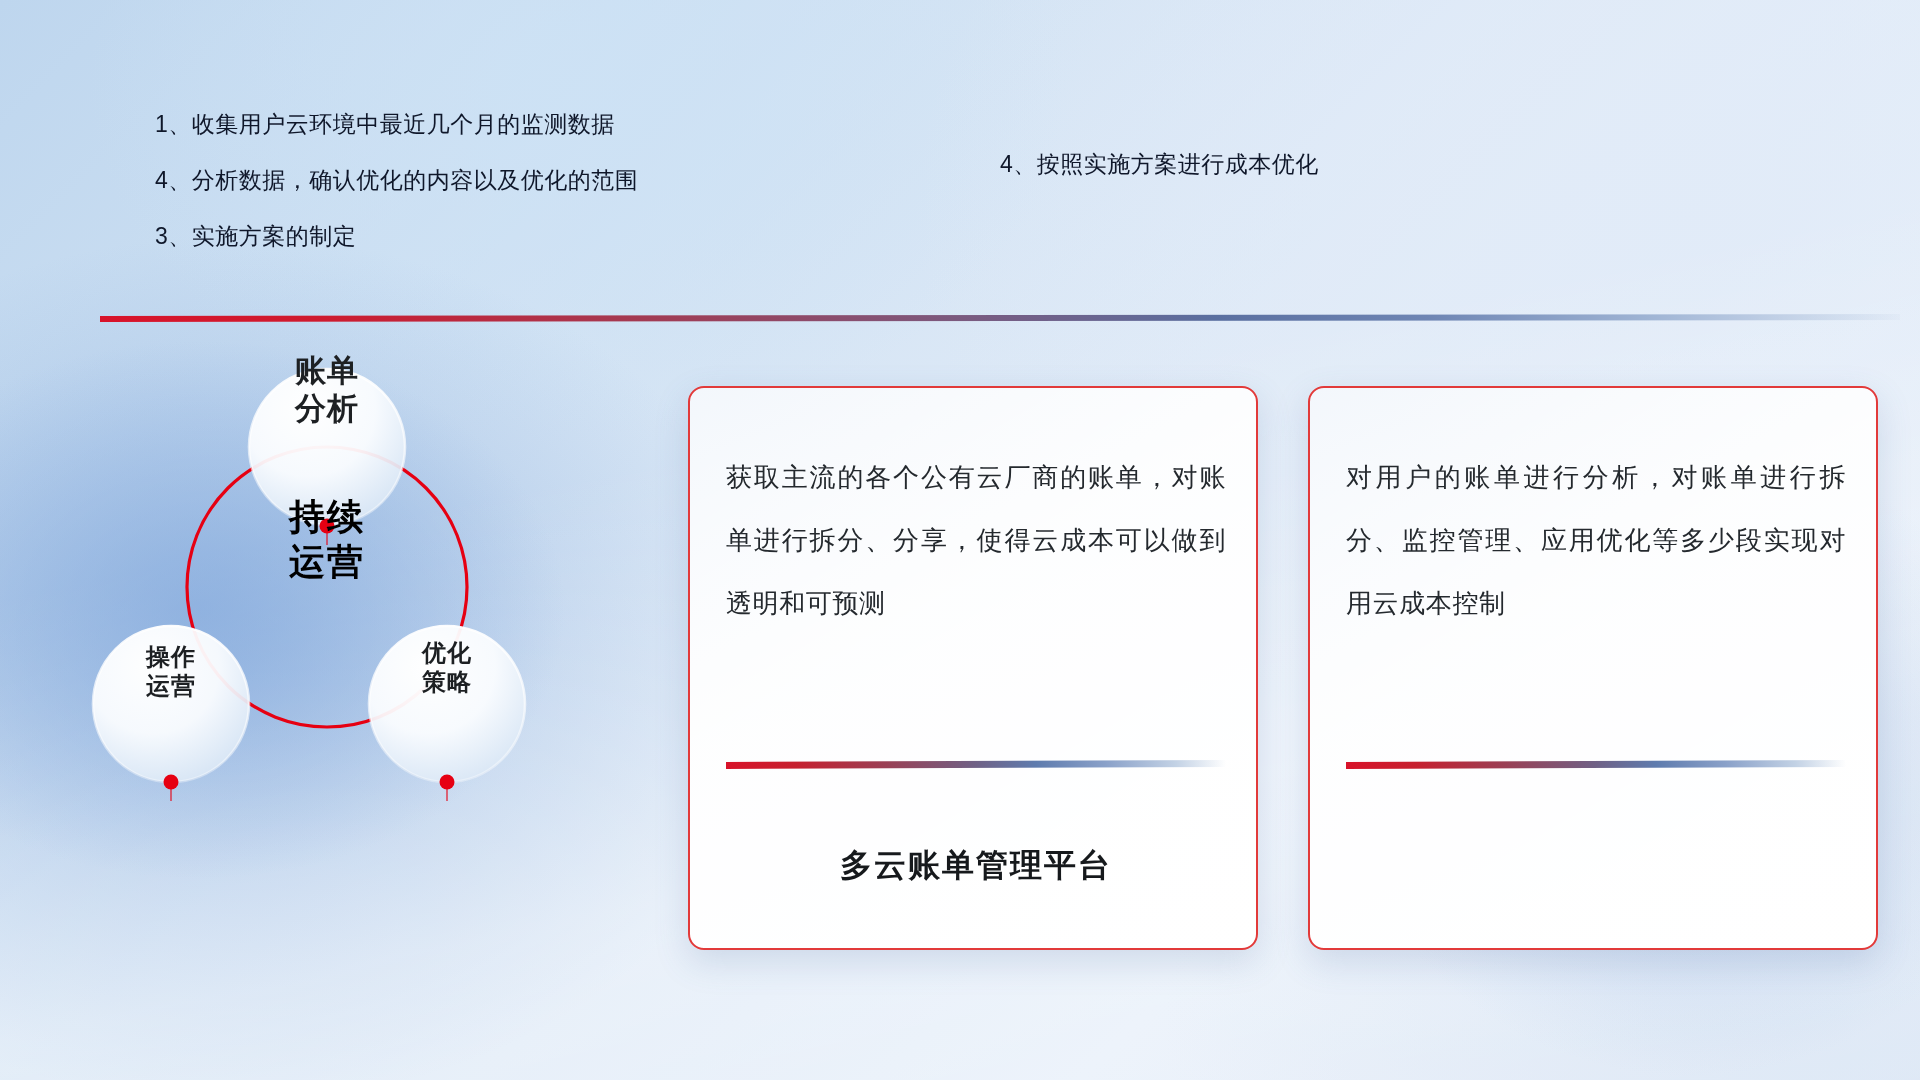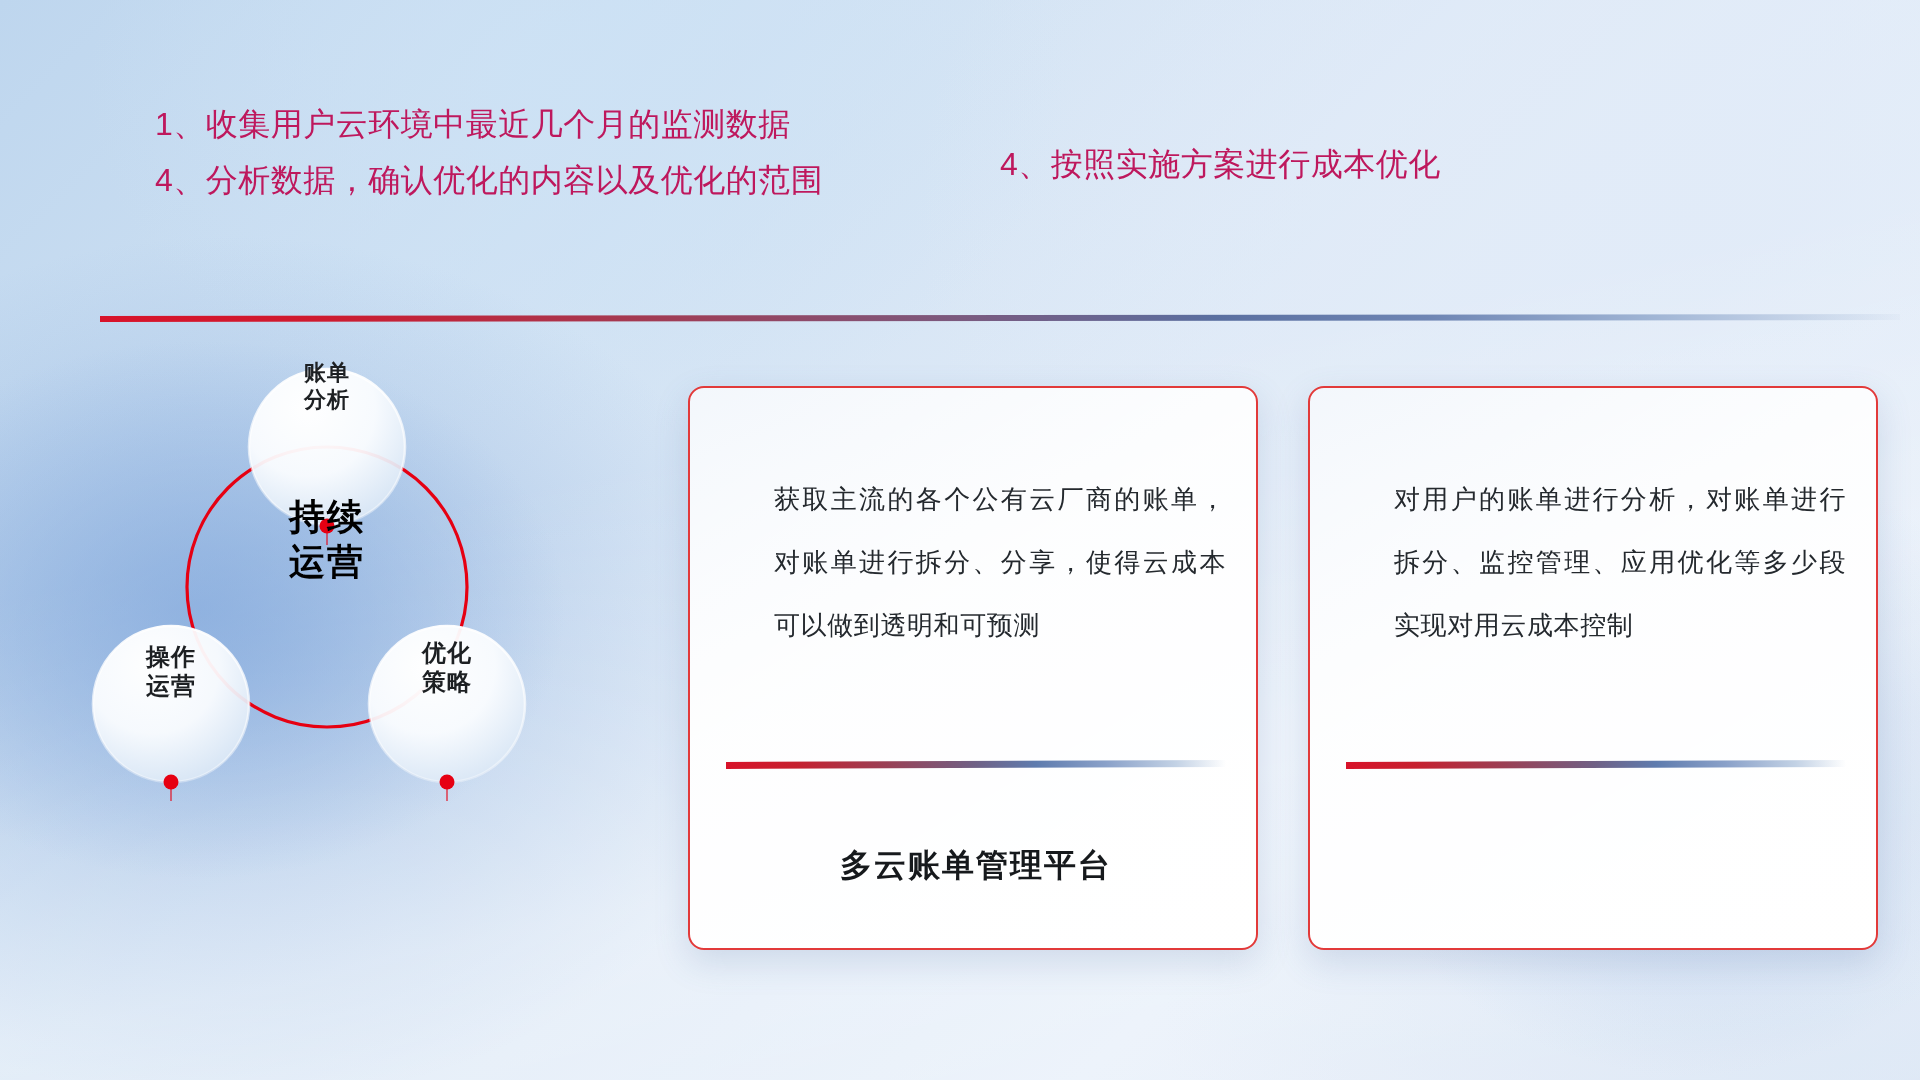--- a/index.html
+++ b/index.html
@@ -44,22 +44,22 @@
 
   
   #steps {
     position: absolute;
     left: 0; top: 96px; width: 1920px; height: 160px;
   }
   .step-col { position: absolute; }
   #steps-col-left  { left: 155px; top: 0; }
   #steps-col-right { left: 1000px; top: 40px; text-align: right; }
   .step-item {
-    color: #be185d;
-    font-size: 32px;
+    color: #0f172a;
+    font-size: 23px;
     line-height: 56px;
     white-space: nowrap;
     letter-spacing: 0.5px;
   }
 
   
   #main-rule {
     position: absolute;
     left: 100px; top: 314px; width: 1800px; height: 8px;
     background: linear-gradient(90deg,
@@ -85,21 +85,21 @@
     letter-spacing: 1px;
   }
   #venn-label-center {
     color: #000000;
     font-size: 36px;
     font-weight: 800;
     left: 152px; top: 142px; width: 170px;
     letter-spacing: 2px;
     line-height: 1.25;
   }
-  #venn-label-top    { font-size: 22px; left: 180px; top: 8px;   width: 114px; }
+  #venn-label-top    { font-size: 31px; left: 180px; top: 0;   width: 114px; }
   #venn-label-left   { font-size: 24px; left: 24px;  top: 290px; width: 114px; }
   #venn-label-right  { font-size: 24px; left: 300px; top: 286px; width: 114px; }
 
   
   .card {
     position: absolute;
     top: 386px;
     width: 566px;
     height: 560px;
     border: 2px solid #e23a3a;
@@ -108,27 +108,26 @@
       linear-gradient(150deg, rgba(255,255,255,0.55) 0%, rgba(255,255,255,0.88) 40%, rgba(255,255,255,0.97) 100%),
       linear-gradient(160deg, #e4edf8 0%, #f2f6fb 45%, #fdfdfe 100%);
     box-shadow: 0 12px 34px rgba(70,105,160,0.18);
     overflow: hidden;
   }
   #card-1 { left: 688px; }
   #card-2 { left: 1308px; }
 
   .card-body {
     position: absolute;
-    left: 36px; right: 30px; top: 80px;
+    left: 36px; right: 30px; top: 58px;
     font-size: 26px;
     line-height: 2.42;
     color: #24292e;
     letter-spacing: 0.6px;
     text-align: justify;
-    margin-left: 48px;
   }
   .card-rule {
     position: absolute;
     left: 36px; right: 30px; top: 372px;
     height: 9px;
     background: linear-gradient(90deg,
       #d8132a 0%, #c6202f 14%, #9a4055 32%, #6f6186 50%,
       #5f7cae 62%, #8aa1c9 76%, #c3d2e5 90%, rgba(226,234,245,0.0) 100%);
     clip-path: polygon(0 2px, 100% 0, 100% 7px, 0 100%);
   }
@@ -147,20 +146,21 @@
 
 <div id="bg"></div>
 <div id="bg-sheen"></div>
 <div id="bg-left-glow"></div>
 <div id="bg-right-glow"></div>
 
 <div id="steps">
   <div class="step-col" id="steps-col-left">
     <div class="step-item">1、收集用户云环境中最近几个月的监测数据</div>
     <div class="step-item">4、分析数据，确认优化的内容以及优化的范围</div>
+    <div class="step-item">3、实施方案的制定</div>
   </div>
   <div class="step-col" id="steps-col-right">
     <div class="step-item">4、按照实施方案进行成本优化</div>
   </div>
 </div>
 
 <div id="main-rule"></div>
 
 <div id="venn">
   <svg width="470" height="500" viewBox="0 0 470 500">

